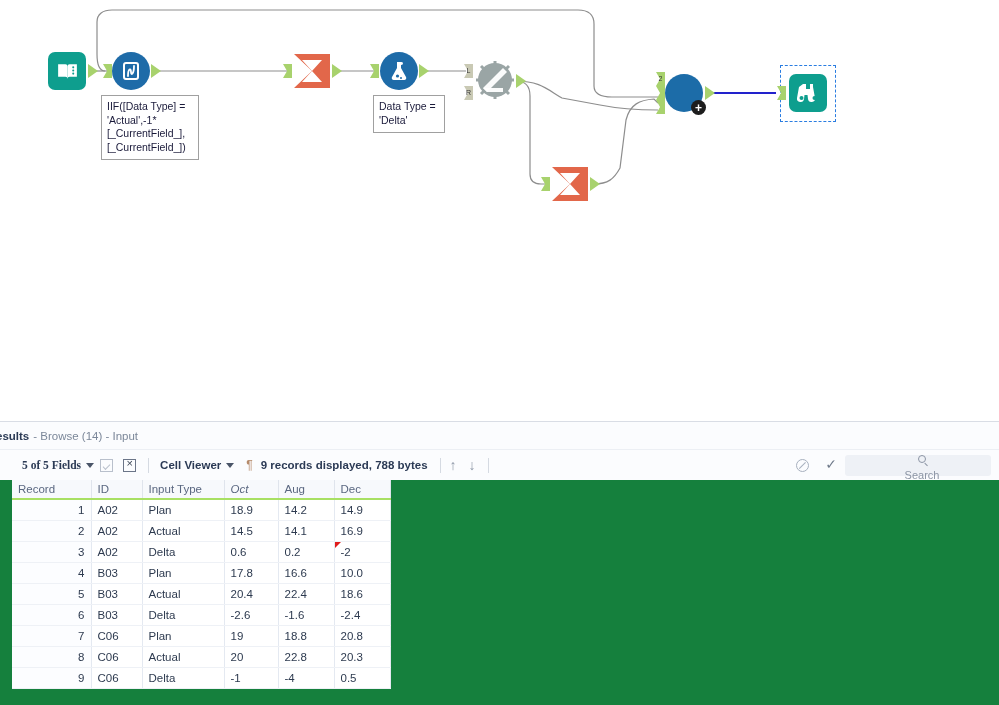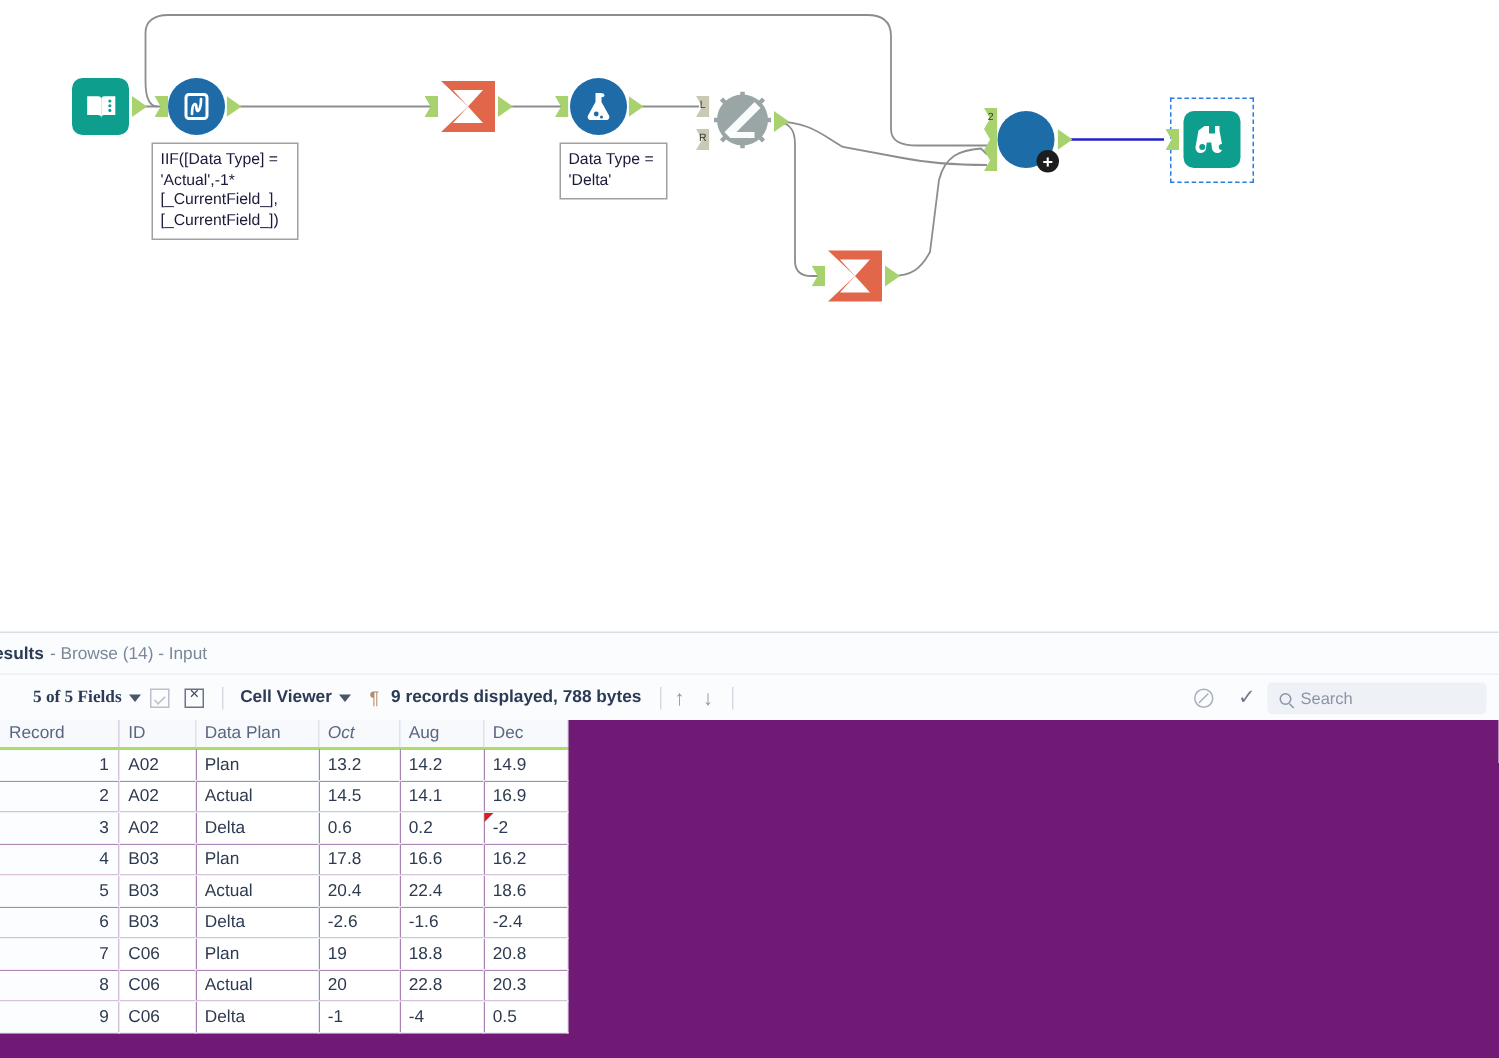--- a/index.html
+++ b/index.html
@@ -118,34 +118,34 @@
     content:"\00d7"; position:absolute; left:0; top:-3px; width:100%; text-align:center;
     font-size:11px; color:#3c4657; line-height:13px;
   }
   .pilcrow { color:#b58a6a; font-size:12px; }
   .arrow-up, .arrow-dn { color:#8e98a8; font-size:14px; line-height:1; }
 
   #search-box {
     position:absolute; right: 8px; top: 5px;
     width: 146px; height: 21px; background: #eef1f6; border-radius: 3px;
     display:flex; align-items:center; gap:6px; padding-left:8px;
-    font-size:11px; color:#8c95a5;
+    font-size:11px; color:#8c95a5;flex-direction:column;
   }
   .mag {
     width:8px;height:8px;border:1.3px solid #8c95a5;border-radius:50%;position:relative;flex:none;
   }
   .mag:after{content:"";position:absolute;right:-3px;bottom:-3px;width:4px;height:1.3px;background:#8c95a5;transform:rotate(45deg);}
   .noentry{
     width:13px;height:13px;border:1.3px solid #a7b0be;border-radius:50%;position:relative;
   }
   .noentry:after{content:"";position:absolute;left:1px;top:5px;width:9px;height:1.3px;background:#a7b0be;transform:rotate(-45deg);}
   .checkmk{ color:#6f7a8a; font-size:14px; line-height:1; }
 
   
-  #grid-wrap { position:absolute; top: 58px; left:0; width:999px; height:226px; background:#701a75; }
+  #grid-wrap { position:absolute; top: 58px; left:0; width:999px; height:226px; background:#15803d;padding-left:12px; }
   table.grid { border-collapse: collapse; font-size: 11.5px; color:#2d3a4f; }
   table.grid th {
     background:#f7f9fc; font-weight: normal; color:#5a6780;
     text-align:left; padding: 3px 6px; height:19px;
     border-right:1px solid #dfe4ec; border-bottom:2px solid #a8e063;
     white-space:nowrap;
   }
   table.grid td {
     background:#fff; padding: 3px 6px; height:21px;
     border-right:1px solid #e4e9f1; border-bottom:1px solid #eef1f6;
@@ -334,32 +334,32 @@
       <span>Search</span>
     </div>
   </div>
 
   <div id="grid-wrap">
     <table class="grid">
       <thead>
         <tr>
           <th class="rech" style="width:79px;">Record</th>
           <th style="width:51px;">ID</th>
-          <th style="width:82px;">Data Plan</th>
+          <th style="width:82px;">Input Type</th>
           <th style="width:54px;font-style:italic;">Oct</th>
           <th style="width:56px;">Aug</th>
           <th style="width:56px;">Dec</th>
         </tr>
       </thead>
       <tbody id="grid-body">
           <tr>
             <td class="recnum">1</td>
             <td>A02</td>
             <td>Plan</td>
-            <td>13.2</td>
+            <td>18.9</td>
             <td>14.2</td>
             <td>14.9</td>
           </tr>
           <tr>
             <td class="recnum">2</td>
             <td>A02</td>
             <td>Actual</td>
             <td>14.5</td>
             <td>14.1</td>
             <td>16.9</td>
@@ -371,21 +371,21 @@
             <td>0.6</td>
             <td>0.2</td>
             <td><span class="flagmark"></span>-2</td>
           </tr>
           <tr>
             <td class="recnum">4</td>
             <td>B03</td>
             <td>Plan</td>
             <td>17.8</td>
             <td>16.6</td>
-            <td>16.2</td>
+            <td>10.0</td>
           </tr>
           <tr>
             <td class="recnum">5</td>
             <td>B03</td>
             <td>Actual</td>
             <td>20.4</td>
             <td>22.4</td>
             <td>18.6</td>
           </tr>
           <tr>

